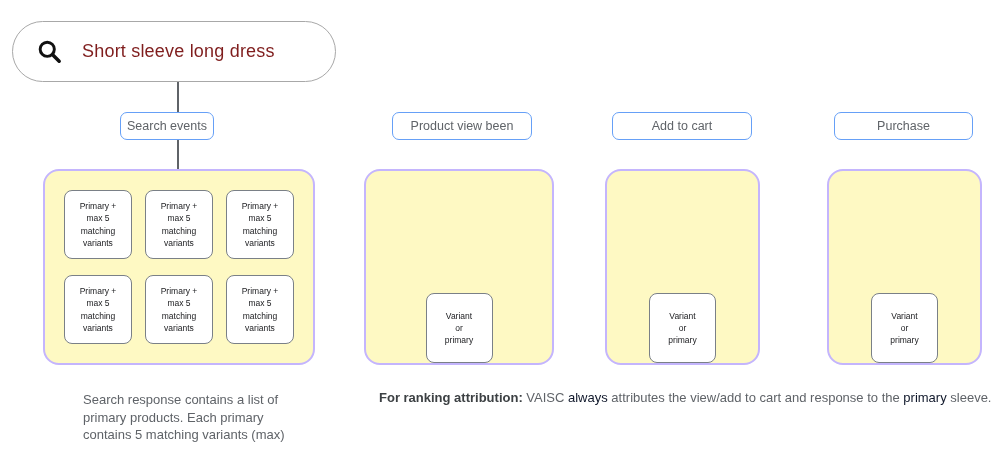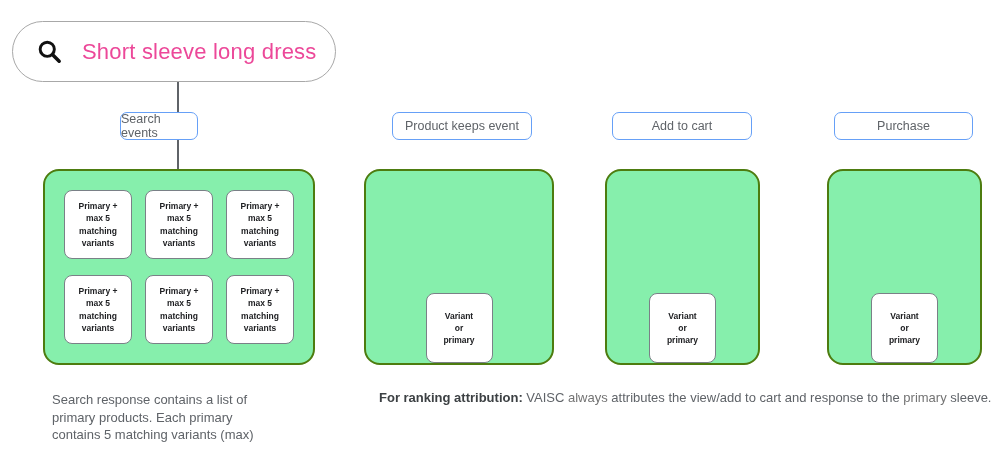--- a/index.html
+++ b/index.html
@@ -24,22 +24,22 @@
     box-sizing: border-box;
     border: 1px solid #a8a8a8;
     border-radius: 31px;
     background: #fff;
     display: flex;
     align-items: center;
     padding-left: 23px;
     gap: 19px;
   }
   .search-pill .query {
-    font-size: 22px;
-    color: #ec4899;
+    font-size: 18px;
+    color: #7f1d1d;
     letter-spacing: 0.2px;
   }
 
   
   .vline {
     position: absolute;
     left: 177px;
     width: 1.5px;
     background: #5f6368;
   }
@@ -55,35 +55,34 @@
     border: 1.5px solid #66a0f7;
     border-radius: 7px;
     background: #fff;
     display: flex;
     align-items: center;
     justify-content: center;
     font-size: 12.5px;
     color: #5f6368;
     z-index: 2;
   }
-  .lbl-search   { left: 120px; width: 78px; }
+  .lbl-search   { left: 120px; width: 94px; }
   .lbl-view     { left: 392px; width: 140px; }
   .lbl-cart     { left: 612px; width: 140px; }
   .lbl-purchase { left: 834px; width: 139px; }
 
   
   .big-box {
     position: absolute;
     top: 169px;
     height: 196px;
     box-sizing: border-box;
-    border: 2px solid #4d7c0f;
+    border: 2px solid #c4b5fd;
     border-radius: 16px;
-    background: #86efac;
-    font-weight: bold;
+    background: #fef9c3;
   }
   .box-search {
     left: 43px; width: 272px;
     display: grid;
     grid-template-columns: repeat(3, 68px);
     grid-auto-rows: 69px;
     gap: 16px 13px;
     place-content: center;
   }
   .box-single {
@@ -108,56 +107,56 @@
     font-size: 8.5px;
     line-height: 1.45;
     color: #202124;
     white-space: pre-line;
   }
   .card-variant { width: 67px; height: 70px; }
 
   
   .note-left {
     position: absolute;
-    left: 52px; top: 391px;
+    left: 83px; top: 391px;
     font-size: 13px;
     line-height: 17.5px;
     color: #5f6368;
     white-space: pre-line;
   }
   .note-line {
     position: absolute;
     left: 372px;
     font-size: 13px;
     color: #5f6368;
     white-space: pre;
   }
   .note-line-1 { top: 390px; }
   .note-line-2 { top: 414px; }
   .note-line .b { font-weight: bold; color: #3c4043; padding-left: 7px; }
-  .note-line .r { color: #737373; }
+  .note-line .r { color: #0f172a; }
 </style>
 </head>
 <body>
 
 <div class="canvas">
 
   <div class="search-pill">
     <svg width="27" height="27" viewBox="0 0 24 24">
       <circle cx="10" cy="10" r="6.3" fill="none" stroke="#111111" stroke-width="2.6"></circle>
       <line x1="14.8" y1="14.8" x2="20.6" y2="20.6" stroke="#111111" stroke-width="3.1" stroke-linecap="round"></line>
     </svg>
     <span class="query">Short sleeve long dress</span>
   </div>
 
   <div class="vline vline-1"></div>
   <div class="vline vline-2"></div>
 
   <div class="event-label lbl-search">Search events</div>
-  <div class="event-label lbl-view">Product keeps event</div>
+  <div class="event-label lbl-view">Product view been</div>
   <div class="event-label lbl-purchase">Purchase</div>
   <div class="event-label lbl-cart">Add to cart</div>
 
   <div class="big-box box-search">
     <div class="card">Primary +
 max 5
 matching
 variants</div>
     <div class="card">Primary +
 max 5

